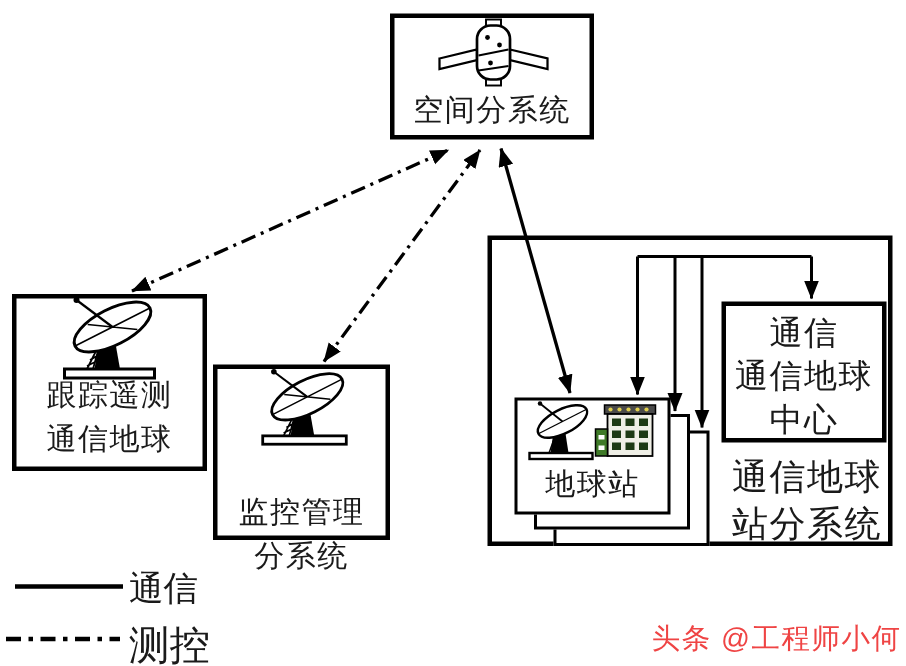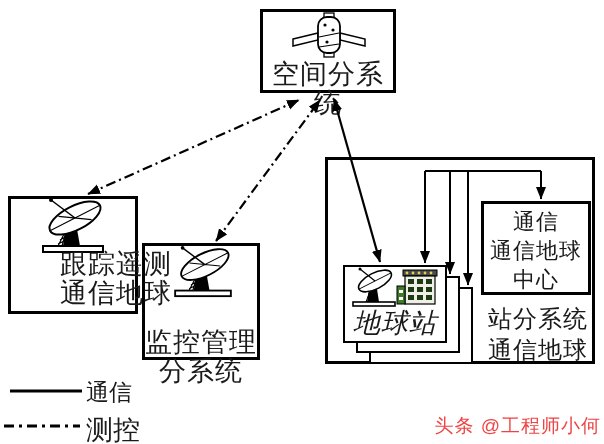--- a/index.html
+++ b/index.html
@@ -2,21 +2,21 @@
 <html><head>
 <meta charset="utf-8">
 <style>
   html,body{margin:0;padding:0;background:#fff;}
   #canvas{
     position:relative;width:604px;height:444px;background:#ffffff;overflow:hidden;
     font-family:"Liberation Sans","DejaVu Sans",sans-serif;color:#1a1a1a;
   }
   .box{position:absolute;box-sizing:border-box;background:#fff;border:3px solid #000;}
   .thin{border-width:2px;}
-  .lbl{position:absolute;text-align:center;font-size:27px;line-height:29px;color:#1a1a1a;letter-spacing:1px;}
+  .lbl{position:absolute;text-align:center;font-size:20px;line-height:29px;color:#1a1a1a;letter-spacing:1px;}
   .icon{position:absolute;}
   #connectors{position:absolute;left:0;top:0;width:604px;height:444px;pointer-events:none;z-index:30;}
   .stack{z-index:5;}
   #es-front{z-index:8;}
   #legend-comm-label{position:absolute;left:86px;top:377px;font-size:23px;}
   #legend-ttc-label{position:absolute;left:86px;top:412px;font-size:27px;}
   #watermark{
     position:absolute;right:3px;top:413px;font-size:19px;color:#ef4444;z-index:40;
     text-shadow:1px 1px 0 rgba(255,255,255,.95);letter-spacing:1px;
   }
@@ -113,41 +113,41 @@
         <rect x="66" y="28" width="6" height="5" fill="#1d3a14"></rect>
         <rect x="75" y="28" width="6" height="5" fill="#1d3a14"></rect>
       <rect x="46" y="19" width="8" height="18" fill="#3f7a28" stroke="#000" stroke-width="1"></rect>
       <rect x="48" y="23" width="4" height="3" fill="#fff"></rect>
       <rect x="48" y="30" width="4" height="3" fill="#fff"></rect>
     </svg>
   </div>
 
   <div class="lbl" style="left:260px;top:60px;width:136px;z-index:11;">空间分系统</div>
 
-  <div class="lbl" style="left:8px;top:250px;width:130px;z-index:11;padding-left:43px;">
+  <div class="lbl" style="left:8px;top:250px;width:130px;z-index:11;">
     <div>跟踪遥测</div>
     <div>通信地球</div>
   </div>
 
   <div class="lbl" style="left:142px;top:300px;width:118px;z-index:11;margin-top:28px;">
     <div>监控管理</div>
     <div>分系统</div>
   </div>
 
-  <div class="lbl" style="left:343px;top:309px;width:104px;z-index:11;font-style:italic;">地球站</div>
+  <div class="lbl" style="left:343px;top:309px;width:104px;z-index:11;">地球站</div>
 
   <div class="lbl" style="left:481px;top:207px;width:110px;font-size:22px;z-index:11;">
     <div>通信</div>
     <div>通信地球</div>
     <div>中心</div>
   </div>
 
   <div class="lbl" style="left:482px;top:303px;width:112px;font-size:24px;line-height:31px;z-index:11;">
+    <div>通信地球</div>
     <div>站分系统</div>
-    <div>通信地球</div>
   </div>
 
   <div id="legend-comm-label">通信</div>
   <div id="legend-ttc-label">测控</div>
 
   <div id="watermark">头条 @工程师小何</div>
 
   <svg id="connectors" viewBox="0 0 604 444">
     <defs>
       <marker id="ah" markerUnits="userSpaceOnUse" markerWidth="14" markerHeight="12" refX="12" refY="5" orient="auto-start-reverse">

